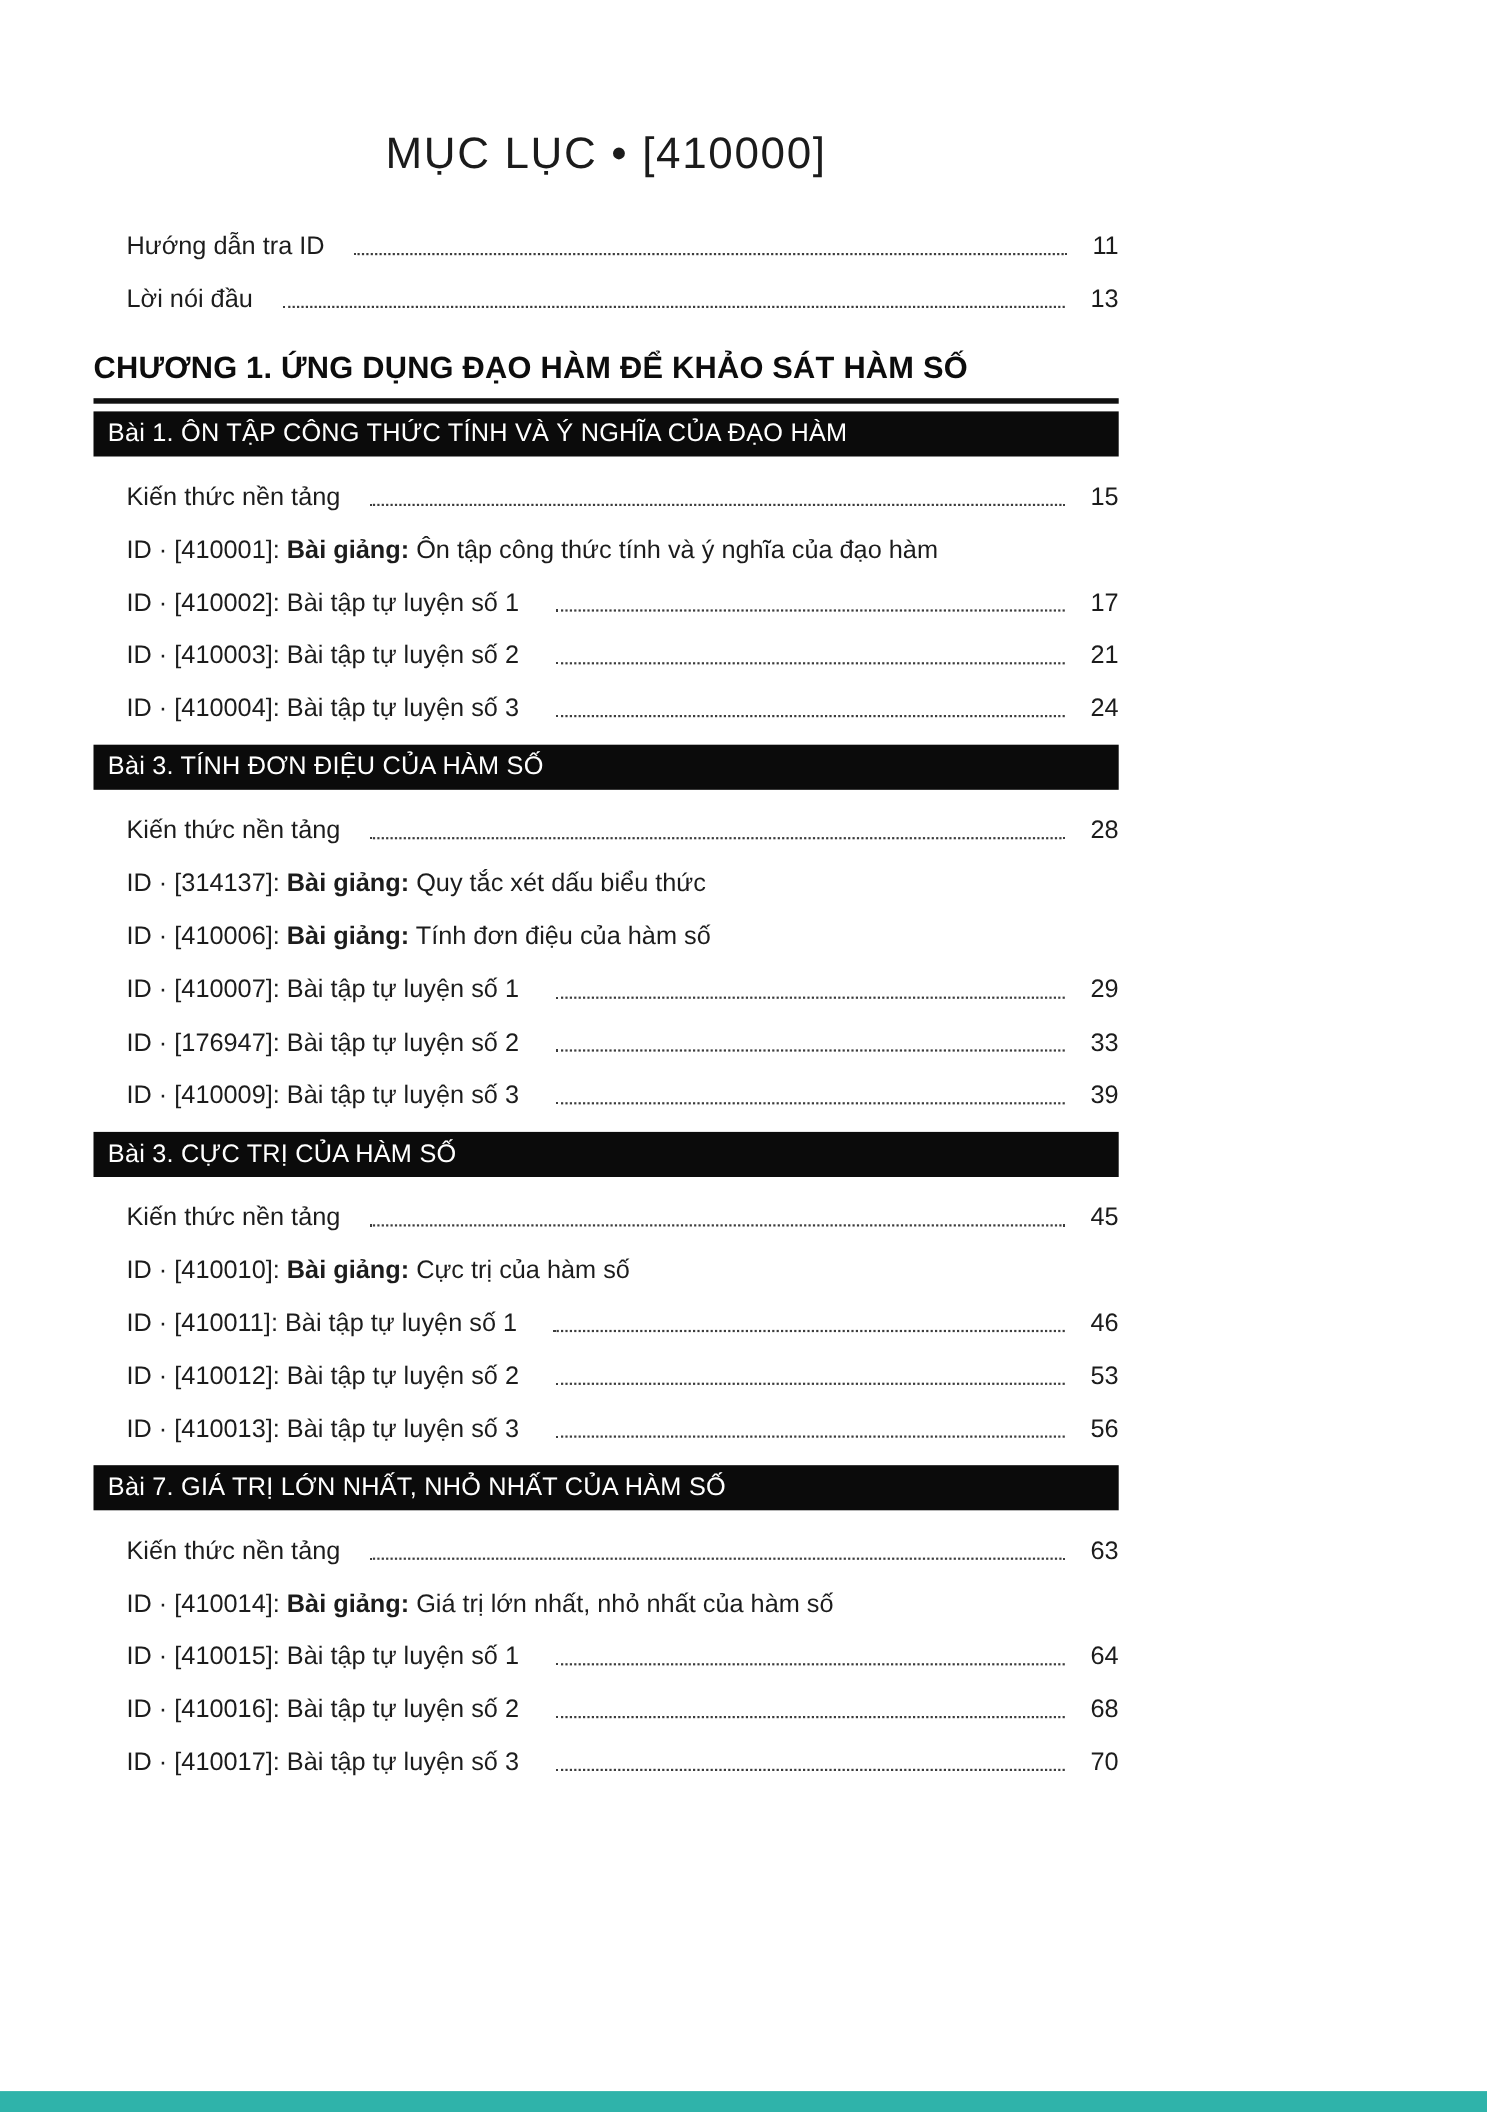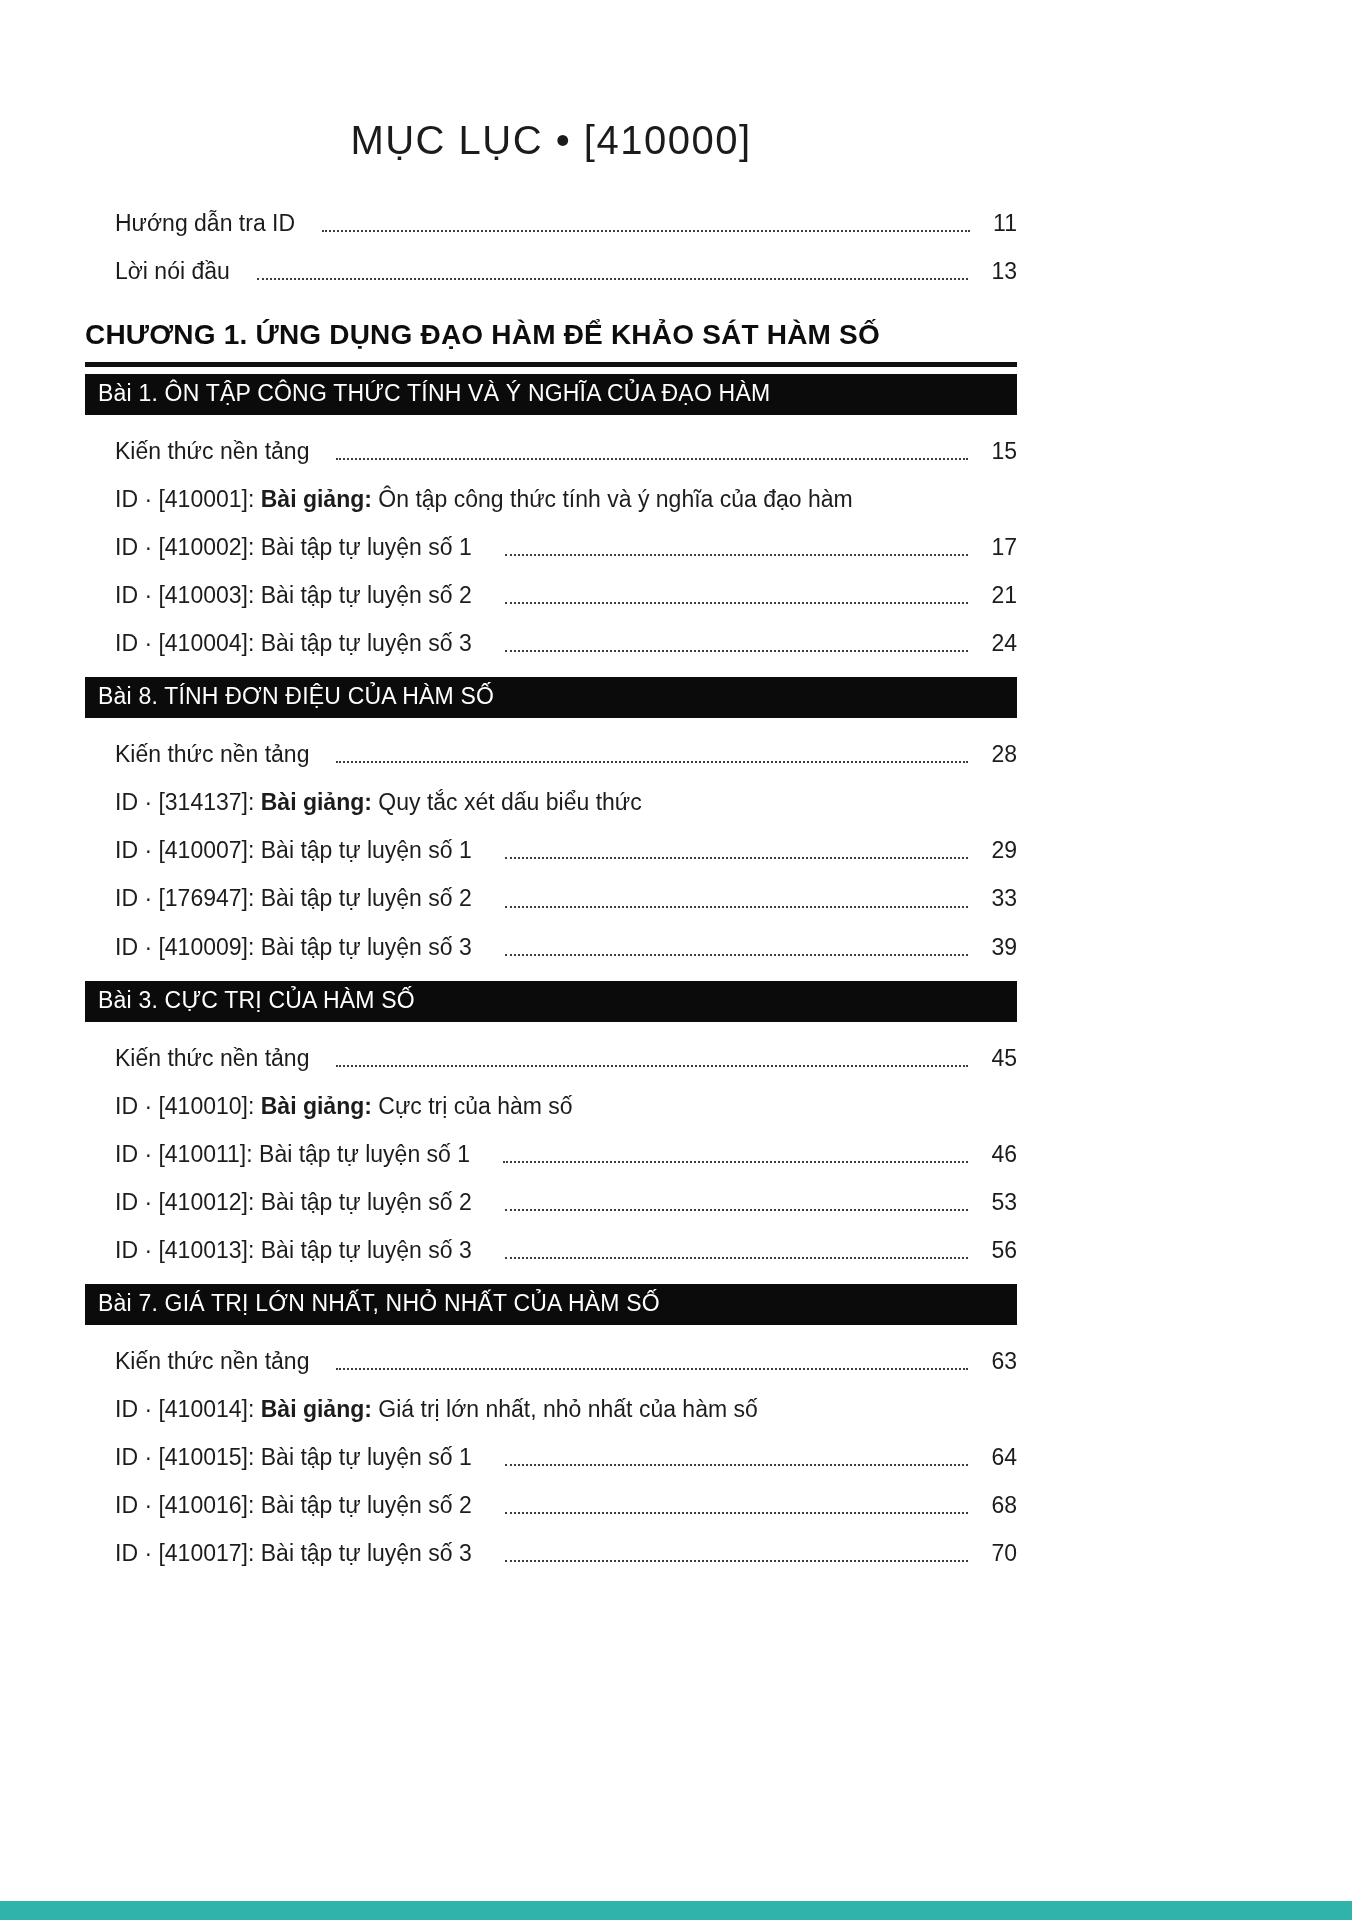--- a/index.html
+++ b/index.html
@@ -107,28 +107,31 @@
       <div class="toc-row">
         <span class="toc-label"><span>ID · [410003]: </span><span>Bài tập tự luyện số 2 </span></span>
         <span class="leader"></span>
         <span class="pagenum">21</span>
       </div>
       <div class="toc-row">
         <span class="toc-label"><span>ID · [410004]: </span><span>Bài tập tự luyện số 3 </span></span>
         <span class="leader"></span>
         <span class="pagenum">24</span>
       </div>
-      <div class="section-bar">Bài 8. TÍNH ĐƠN ĐIỆU CỦA HÀM SỐ</div>
+      <div class="section-bar">Bài 3. TÍNH ĐƠN ĐIỆU CỦA HÀM SỐ</div>
       <div class="toc-row">
         <span class="toc-label"><span>Kiến thức nền tảng</span></span>
         <span class="leader"></span>
         <span class="pagenum">28</span>
       </div>
       <div class="toc-row">
         <span class="toc-label"><span>ID · [314137]: </span><b>Bài giảng:</b><span> Quy tắc xét dấu biểu thức</span></span>
+      </div>
+      <div class="toc-row">
+        <span class="toc-label"><span>ID · [410006]: </span><b>Bài giảng:</b><span> Tính đơn điệu của hàm số</span></span>
       </div>
       <div class="toc-row">
         <span class="toc-label"><span>ID · [410007]: </span><span>Bài tập tự luyện số 1 </span></span>
         <span class="leader"></span>
         <span class="pagenum">29</span>
       </div>
       <div class="toc-row">
         <span class="toc-label"><span>ID · [176947]: </span><span>Bài tập tự luyện số 2 </span></span>
         <span class="leader"></span>
         <span class="pagenum">33</span>

